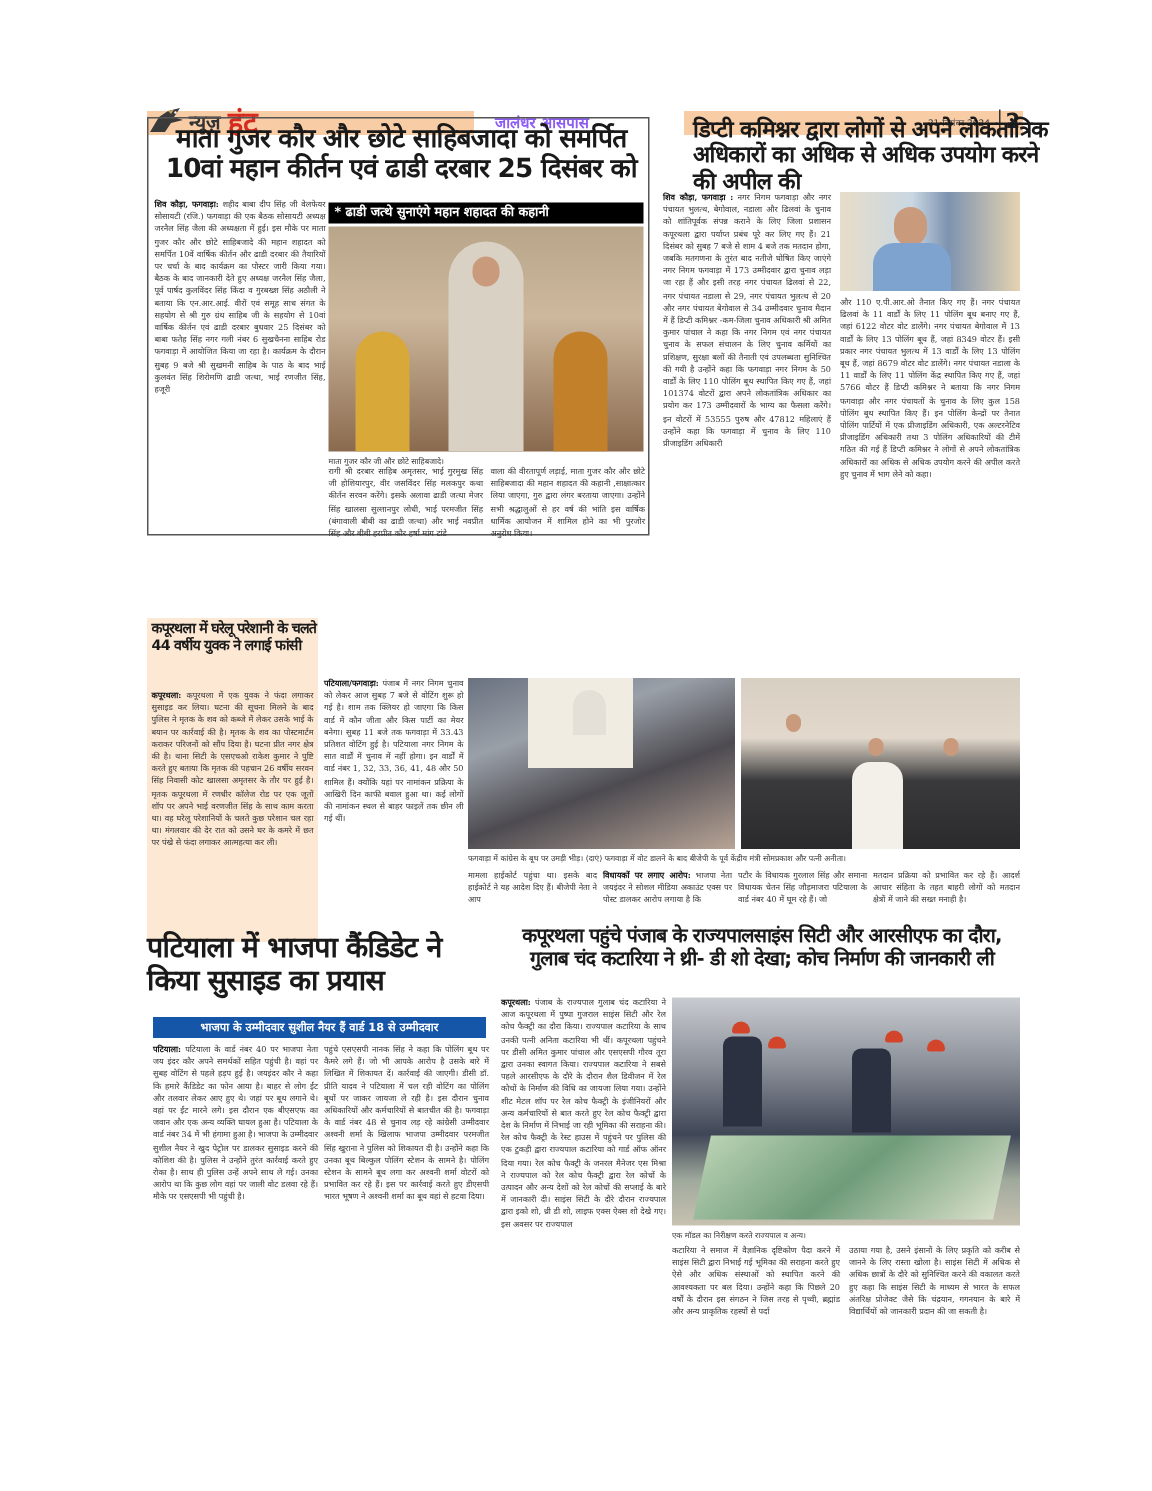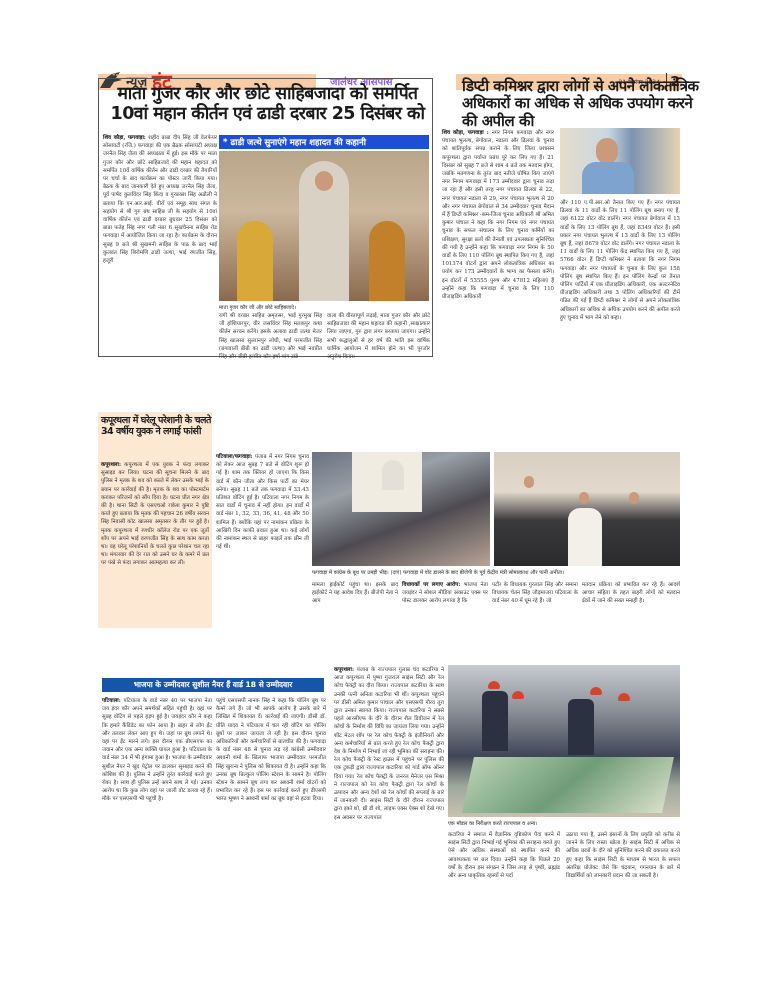--- a/index.html
+++ b/index.html
@@ -16,21 +16,21 @@
   .mh-logo .hunt{font-family:"DejaVu Sans",sans-serif;font-weight:bold;font-size:19px;color:#d42a1f;margin-left:3px;}
   .mh-section{position:absolute;left:232px;top:2px;width:118px;text-align:left;font-weight:bold;font-size:10px;color:#8b5cf6;}
   .mh-date{position:absolute;right:22px;top:6px;font-size:6px;color:#333;}
   .mh-page{position:absolute;right:2px;top:1px;font-weight:bold;font-size:14px;color:#222;border-left:1px solid #333;padding-left:3px;}
   
   .box1{position:absolute;left:0;top:38px;width:335px;height:279px;border:1.5px solid #555;box-sizing:border-box;}
   .hl{font-family:"DejaVu Sans",sans-serif;font-weight:bold;color:#1a1a1a;letter-spacing:-0.5px;line-height:1.15;}
   .hl1{position:absolute;left:6px;top:4px;width:325px;font-size:17.5px;text-align:center;}
   .body-txt{font-family:"DejaVu Serif",serif;font-size:5.4px;line-height:8.2px;color:#333;text-align:justify;}
   .b1col1{position:absolute;left:4px;top:54px;width:114px;}
-  .b1banner{position:absolute;left:122px;top:58px;width:210px;height:14px;background:#1d4ed8;color:#fff;font-size:8.5px;font-weight:bold;line-height:14px;text-indent:4px;}
+  .b1banner{position:absolute;left:122px;top:58px;width:210px;height:14px;background:#000000;color:#fff;font-size:8.5px;font-weight:bold;line-height:14px;text-indent:4px;}
   .b1photo{position:absolute;left:122px;top:74px;width:210px;height:150px;background:linear-gradient(180deg,#b8a58a 0%,#cdb89d 40%,#8a6a4f 100%);overflow:hidden;}
   .b1cap{position:absolute;left:122px;top:226px;width:210px;font-size:5.2px;color:#333;}
   .b1col2{position:absolute;left:122px;top:234px;width:103px;}
   .b1col3{position:absolute;left:229px;top:234px;width:103px;}
   
   .hl2{position:absolute;left:364px;top:38px;width:240px;font-size:15px;text-align:left;}
   .b2col1{position:absolute;left:344px;top:88px;width:112px;}
   .b2photo{position:absolute;left:462px;top:88px;width:120px;height:66px;background:linear-gradient(90deg,#e7ddc9,#c9d7e2 40%,#7d93b0 60%,#e5d3b1);}
   .b2col2{position:absolute;left:462px;top:158px;width:120px;}
   
@@ -109,21 +109,21 @@
     <span class="lead">शिव कौड़ा, फगवाड़ा :</span>
     <span>नगर निगम फगवाड़ा और नगर पंचायत भुलत्थ, बेगोवाल, नडाला और ढिलवां के चुनाव को शांतिपूर्वक संपन्न कराने के लिए जिला प्रशासन कपूरथला द्वारा पर्याप्त प्रबंध पूरे कर लिए गए हैं। 21 दिसंबर को सुबह 7 बजे से शाम 4 बजे तक मतदान होगा, जबकि मतगणना के तुरंत बाद नतीजे घोषित किए जाएंगे नगर निगम फगवाड़ा में 173 उम्मीदवार द्वारा चुनाव लड़ा जा रहा हैं और इसी तरह नगर पंचायत ढिलवां से 22, नगर पंचायत नडाला से 29, नगर पंचायत भुलत्थ से 20 और नगर पंचायत बेगोवाल से 34 उम्मीदवार चुनाव मैदान में हैं डिप्टी कमिश्नर -कम-जिला चुनाव अधिकारी श्री अमित कुमार पांचाल ने कहा कि नगर निगम एवं नगर पंचायत चुनाव के सफल संचालन के लिए चुनाव कर्मियों का प्रशिक्षण, सुरक्षा बलों की तैनाती एवं उपलब्धता सुनिश्चित की गयी है उन्होंने कहा कि फगवाड़ा नगर निगम के 50 वार्डों के लिए 110 पोलिंग बूथ स्थापित किए गए हैं, जहां 101374 वोटरों द्वारा अपने लोकतांत्रिक अधिकार का प्रयोग कर 173 उम्मीदवारों के भाग्य का फैसला करेंगे। इन वोटरों में 53555 पुरुष और 47812 महिलाएं हैं उन्होंने कहा कि फगवाड़ा में चुनाव के लिए 110 प्रीजाइडिंग अधिकारी</span>
   </div>
   <div class="b2photo">
     <div style="position:absolute;left:36px;top:10px;width:22px;height:26px;background:#c99a7b;border-radius:11px;"></div>
     <div style="position:absolute;left:22px;top:34px;width:52px;height:32px;background:#7fa3cf;border-radius:14px 14px 0 0;"></div>
   </div>
   <div class="body-txt b2col2">और 110 ए.पी.आर.ओ तैनात किए गए हैं। नगर पंचायत ढिलवां के 11 वार्डों के लिए 11 पोलिंग बूथ बनाए गए हैं, जहां 6122 वोटर वोट डालेंगे। नगर पंचायत बेगोवाल में 13 वार्डों के लिए 13 पोलिंग बूथ हैं, जहां 8349 वोटर हैं। इसी प्रकार नगर पंचायत भुलत्थ में 13 वार्डों के लिए 13 पोलिंग बूथ हैं, जहां 8679 वोटर वोट डालेंगे। नगर पंचायत नडाला के 11 वार्डों के लिए 11 पोलिंग केंद्र स्थापित किए गए हैं, जहां 5766 वोटर हैं डिप्टी कमिश्नर ने बताया कि नगर निगम फगवाड़ा और नगर पंचायतों के चुनाव के लिए कुल 158 पोलिंग बूथ स्थापित किए हैं। इन पोलिंग केन्द्रों पर तैनात पोलिंग पार्टियों में एक प्रीजाइडिंग अधिकारी, एक अल्टरनेटिव प्रीजाइडिंग अधिकारी तथा 3 पोलिंग अधिकारियों की टीमें गठित की गई हैं डिप्टी कमिश्नर ने लोगों से अपने लोकतांत्रिक अधिकारों का अधिक से अधिक उपयोग करने की अपील करते हुए चुनाव में भाग लेने को कहा।</div>
 
   <div class="box3">
-    <div class="hl hl3">कपूरथला में घरेलू परेशानी के चलते 34 वर्षीय युवक ने लगाई फांसी</div>
+    <div class="hl hl3">कपूरथला में घरेलू परेशानी के चलते 44 वर्षीय युवक ने लगाई फांसी</div>
     <div class="body-txt b3body">
       <span class="lead">कपूरथला:</span>
       <span>कपूरथला में एक युवक ने फंदा लगाकर सुसाइड कर लिया। घटना की सूचना मिलने के बाद पुलिस ने मृतक के शव को कब्जे में लेकर उसके भाई के बयान पर कार्रवाई की है। मृतक के शव का पोस्टमार्टम कराकर परिजनों को सौंप दिया है। घटना प्रीत नगर क्षेत्र की है। थाना सिटी के एसएचओ राकेश कुमार ने पुष्टि करते हुए बताया कि मृतक की पहचान 26 वर्षीय सरवन सिंह निवासी कोट खालसा अमृतसर के तौर पर हुई है। मृतक कपूरथला में रणधीर कॉलेज रोड पर एक जूतों शॉप पर अपने भाई वरणजीत सिंह के साथ काम करता था। वह घरेलू परेशानियों के चलते कुछ परेशान चल रहा था। मंगलवार की देर रात को उसने घर के कमरे में छत पर पंखे से फंदा लगाकर आत्महत्या कर ली।</span>
     </div>
   </div>
 
   <div class="body-txt b4col1">
     <span class="lead">पटियाला/फगवाड़ा:</span>
     <span>पंजाब में नगर निगम चुनाव को लेकर आज सुबह 7 बजे से वोटिंग शुरू हो गई है। शाम तक क्लियर हो जाएगा कि किस वार्ड में कौन जीता और किस पार्टी का मेयर बनेगा। सुबह 11 बजे तक फगवाड़ा में 33.43 प्रतिशत वोटिंग हुई है। पटियाला नगर निगम के सात वार्डों में चुनाव में नहीं होगा। इन वार्डों में वार्ड नंबर 1, 32, 33, 36, 41, 48 और 50 शामिल हैं। क्योंकि यहां पर नामांकन प्रक्रिया के आखिरी दिन काफी बवाल हुआ था। कई लोगों की नामांकन स्थल से बाहर फाइलें तक छीन ली गई थीं।</span>
   </div>
@@ -139,27 +139,29 @@
   </div>
   <div class="b4cap">फगवाड़ा में कांग्रेस के बूथ पर उमड़ी भीड़। (दाएं) फगवाड़ा में वोट डालने के बाद बीजेपी के पूर्व केंद्रीय मंत्री सोमप्रकाश और पत्नी अनीता।</div>
   <div class="body-txt b4col2">मामला हाईकोर्ट पहुंचा था। इसके बाद हाईकोर्ट ने यह आदेश दिए हैं। बीजेपी नेता ने आप</div>
   <div class="body-txt b4col3">
     <span class="lead">विधायकों पर लगाए आरोप:</span>
     <span>भाजपा नेता जयइंदर ने सोशल मीडिया अकाउंट एक्स पर पोस्ट डालकर आरोप लगाया है कि</span>
   </div>
   <div class="body-txt b4col4">पटौर के विधायक गुरलाल सिंह और समाना विधायक चेतन सिंह जौड़माजरा पटियाला के वार्ड नंबर 40 में घूम रहे हैं। जो</div>
   <div class="body-txt b4col5">मतदान प्रक्रिया को प्रभावित कर रहे हैं। आदर्श आचार संहिता के तहत बाहरी लोगों को मतदान क्षेत्रों में जाने की सख्त मनाही है।</div>
 
+  <div class="hl hl5">पटियाला में भाजपा कैंडिडेट ने किया सुसाइड का प्रयास</div>
   <div class="b5banner">भाजपा के उम्मीदवार सुशील नैयर हैं वार्ड 18 से उम्मीदवार</div>
   <div class="body-txt b5col1">
     <span class="lead">पटियाला:</span>
     <span>पटियाला के वार्ड नंबर 40 पर भाजपा नेता जय इंदर कौर अपने समर्थकों सहित पहुंची है। वहां पर सुबह वोटिंग से पहले हड़प हुई है। जयइंदर कौर ने कहा कि हमारे कैंडिडेट का फोन आया है। बाहर से लोग ईंट और तलवार लेकर आए हुए थे। जहां पर बूथ लगाने थे। वहां पर ईंट मारने लगे। इस दौरान एक बीएसएफ का जवान और एक अन्य व्यक्ति घायल हुआ है। पटियाला के वार्ड नंबर 34 में भी हंगामा हुआ है। भाजपा के उम्मीदवार सुशील नैयर ने खुद पेट्रोल पर डालकर सुसाइड करने की कोशिश की है। पुलिस ने उन्होंने तुरंत कार्रवाई करते हुए रोका है। साथ ही पुलिस उन्हें अपने साथ ले गई। उनका आरोप था कि कुछ लोग वहां पर जाली वोट डलवा रहे हैं। मौके पर एसएसपी भी पहुंची है।</span>
   </div>
   <div class="body-txt b5col2">पहुंचे एसएसपी नानक सिंह ने कहा कि पोलिंग बूथ पर कैमरे लगे हैं। जो भी आपके आरोप है उसके बारे में लिखित में शिकायत दें। कार्रवाई की जाएगी। डीसी डॉ. प्रीति यादव ने पटियाला में चल रही वोटिंग का पोलिंग बूथों पर जाकर जायजा ले रही है। इस दौरान चुनाव अधिकारियों और कर्मचारियों से बातचीत की है। फगवाड़ा के वार्ड नंबर 48 से चुनाव लड़ रहे कांग्रेसी उम्मीदवार अश्वनी शर्मा के खिलाफ भाजपा उम्मीदवार परमजीत सिंह खुराना ने पुलिस को शिकायत दी है। उन्होंने कहा कि उनका बूथ बिल्कुल पोलिंग स्टेशन के सामने है। पोलिंग स्टेशन के सामने बूथ लगा कर अश्वनी शर्मा वोटरों को प्रभावित कर रहे हैं। इस पर कार्रवाई करते हुए डीएसपी भारत भूषण ने अश्वनी शर्मा का बूथ वहां से हटवा दिया।</div>
 
+  <div class="hl hl6">कपूरथला पहुंचे पंजाब के राज्यपालसाइंस सिटी और आरसीएफ का दौरा, गुलाब चंद कटारिया ने थ्री- डी शो देखा; कोच निर्माण की जानकारी ली</div>
   <div class="body-txt b6col1">
     <span class="lead">कपूरथला:</span>
     <span>पंजाब के राज्यपाल गुलाब चंद कटारिया ने आज कपूरथला में पुष्पा गुजराल साइंस सिटी और रेल कोच फैक्ट्री का दौरा किया। राज्यपाल कटारिया के साथ उनकी पत्नी अनिता कटारिया भी थीं। कपूरथला पहुंचने पर डीसी अमित कुमार पांचाल और एसएसपी गौरव तूरा द्वारा उनका स्वागत किया। राज्यपाल कटारिया ने सबसे पहले आरसीएफ के दौरे के दौरान शैल डिवीजन में रेल कोचों के निर्माण की विधि का जायजा लिया गया। उन्होंने शीट मेटल शॉप पर रेल कोच फैक्ट्री के इंजीनियरों और अन्य कर्मचारियों से बात करते हुए रेल कोच फैक्ट्री द्वारा देश के निर्माण में निभाई जा रही भूमिका की सराहना की। रेल कोच फैक्ट्री के रेस्ट हाउस में पहुंचने पर पुलिस की एक टुकड़ी द्वारा राज्यपाल कटारिया को गार्ड ऑफ ऑनर दिया गया। रेल कोच फैक्ट्री के जनरल मैनेजर एस मिश्रा ने राज्यपाल को रेल कोच फैक्ट्री द्वारा रेल कोचों के उत्पादन और अन्य देशों को रेल कोचों की सप्लाई के बारे में जानकारी दी। साइंस सिटी के दौरे दौरान राज्यपाल द्वारा इको शो, थ्री डी शो, लाइफ एक्स ऐक्स शो देखे गए। इस अवसर पर राज्यपाल</span>
   </div>
   <div class="b6photo">
     <div class="turban" style="left:40px;top:16px;"></div>
     <div class="turban" style="left:64px;top:26px;"></div>
     <div class="turban" style="left:142px;top:22px;"></div>
     <div class="turban" style="left:170px;top:28px;"></div>
     <div class="figure" style="left:34px;top:26px;width:26px;height:60px;"></div>

